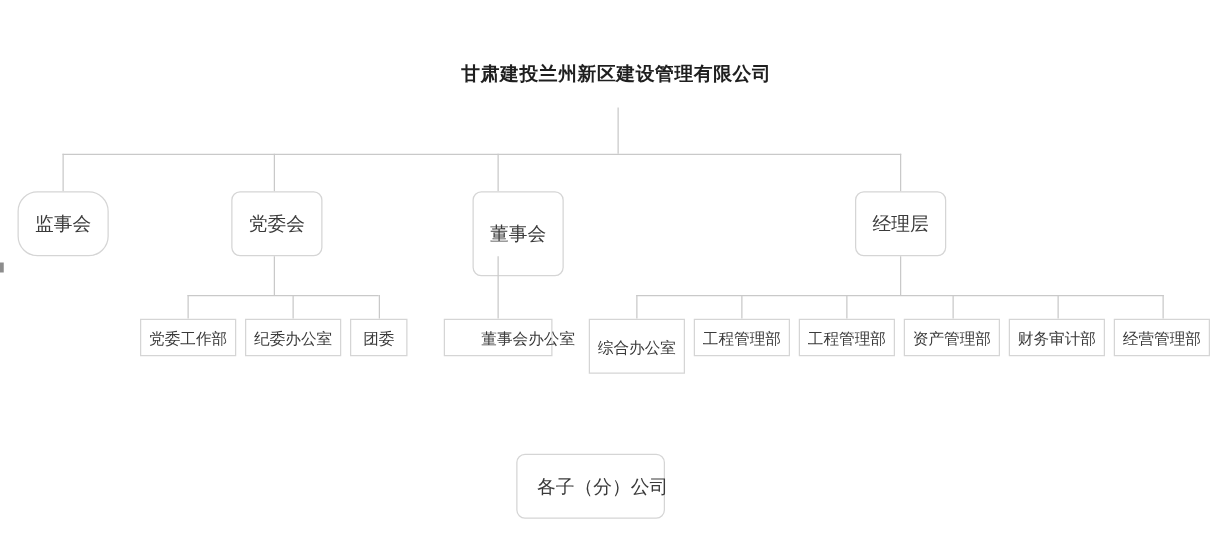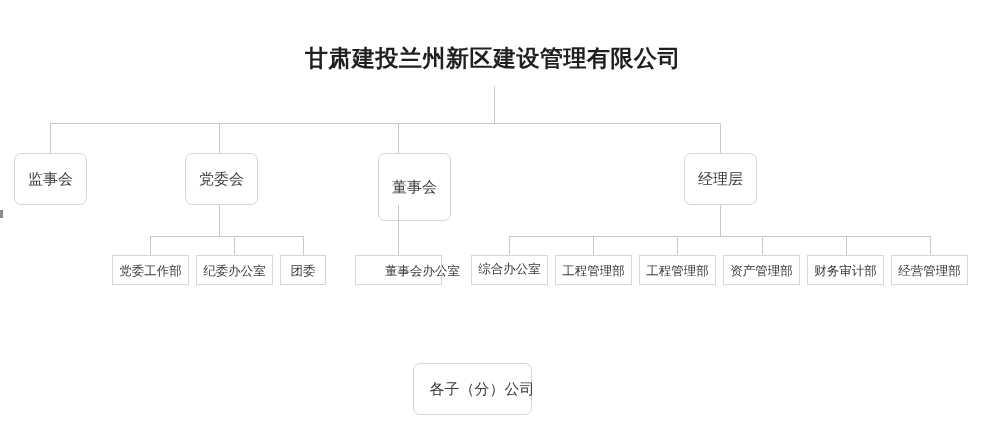--- a/index.html
+++ b/index.html
@@ -43,21 +43,21 @@
     align-items: center;
     justify-content: center;
     text-align: center;
     white-space: nowrap;
     line-height: 1.2;
   }
 
   .node.level-root {
     border: none;
     background: transparent;
-    font-size: 23px;
+    font-size: 15px;
     font-weight: 700;
     color: #1f1f1f;
     letter-spacing: 0.5px;
   }
 
   .node.level-2 {
     border-radius: 7px;
     font-size: 15px;
     color: #3a3a3a;
   }
@@ -89,21 +89,21 @@
 
   <div class="line v" style="left:494px; top:86px; height:37px;"></div>
 
   <div class="line h" style="left:50px; top:123px; width:671px;"></div>
 
   <div class="line v" style="left:50px; top:123px; height:30px;"></div>
   <div class="line v" style="left:219px; top:123px; height:30px;"></div>
   <div class="line v" style="left:398px; top:123px; height:30px;"></div>
   <div class="line v" style="left:720px; top:123px; height:30px;"></div>
 
-  <div class="node level-2" style="left:14px; top:153px; width:73px; height:52px;">监事会</div>
+  <div class="node level-2" style="left:14px; top:153px; width:73px; height:52px;border-radius:16px;">监事会</div>
 
   <div class="node level-2" style="left:185px; top:153px; width:73px; height:52px;">党委会</div>
 
   <div class="node level-2" style="left:378px; top:153px; width:73px; height:68px;">董事会</div>
 
   <div class="node level-2" style="left:684px; top:153px; width:73px; height:52px;">经理层</div>
 
   <div class="line v" style="left:219px; top:205px; height:31px;"></div>
   <div class="line h" style="left:150px; top:236px; width:153px;"></div>
   <div class="line v" style="left:150px; top:236px; height:19px;"></div>
@@ -120,21 +120,21 @@
 
   <div class="line v" style="left:720px; top:205px; height:31px;"></div>
   <div class="line h" style="left:509px; top:236px; width:422px;"></div>
   <div class="line v" style="left:509px; top:236px; height:19px;"></div>
   <div class="line v" style="left:593px; top:236px; height:19px;"></div>
   <div class="line v" style="left:677px; top:236px; height:19px;"></div>
   <div class="line v" style="left:762px; top:236px; height:19px;"></div>
   <div class="line v" style="left:846px; top:236px; height:19px;"></div>
   <div class="line v" style="left:930px; top:236px; height:19px;"></div>
 
-  <div class="node level-3" style="left:471px; top:255px; width:77px; height:30px;font-family:Liberation Mono, monospace;">综合办公室</div>
+  <div class="node level-3" style="left:471px; top:255px; width:77px; height:44px;">综合办公室</div>
   <div class="node level-3" style="left:555px; top:255px; width:77px; height:30px;">工程管理部</div>
   <div class="node level-3" style="left:639px; top:255px; width:77px; height:30px;">工程管理部</div>
   <div class="node level-3" style="left:723px; top:255px; width:77px; height:30px;">资产管理部</div>
   <div class="node level-3" style="left:807px; top:255px; width:77px; height:30px;">财务审计部</div>
   <div class="node level-3" style="left:891px; top:255px; width:77px; height:30px;">经营管理部</div>
 
   <div class="node level-sub" style="left:413px; top:363px; width:119px; height:52px;">各子（分）公司</div>
 
   <div class="edge-artifact" style="left:0px; top:210px; width:3px; height:8px;"></div>
 

